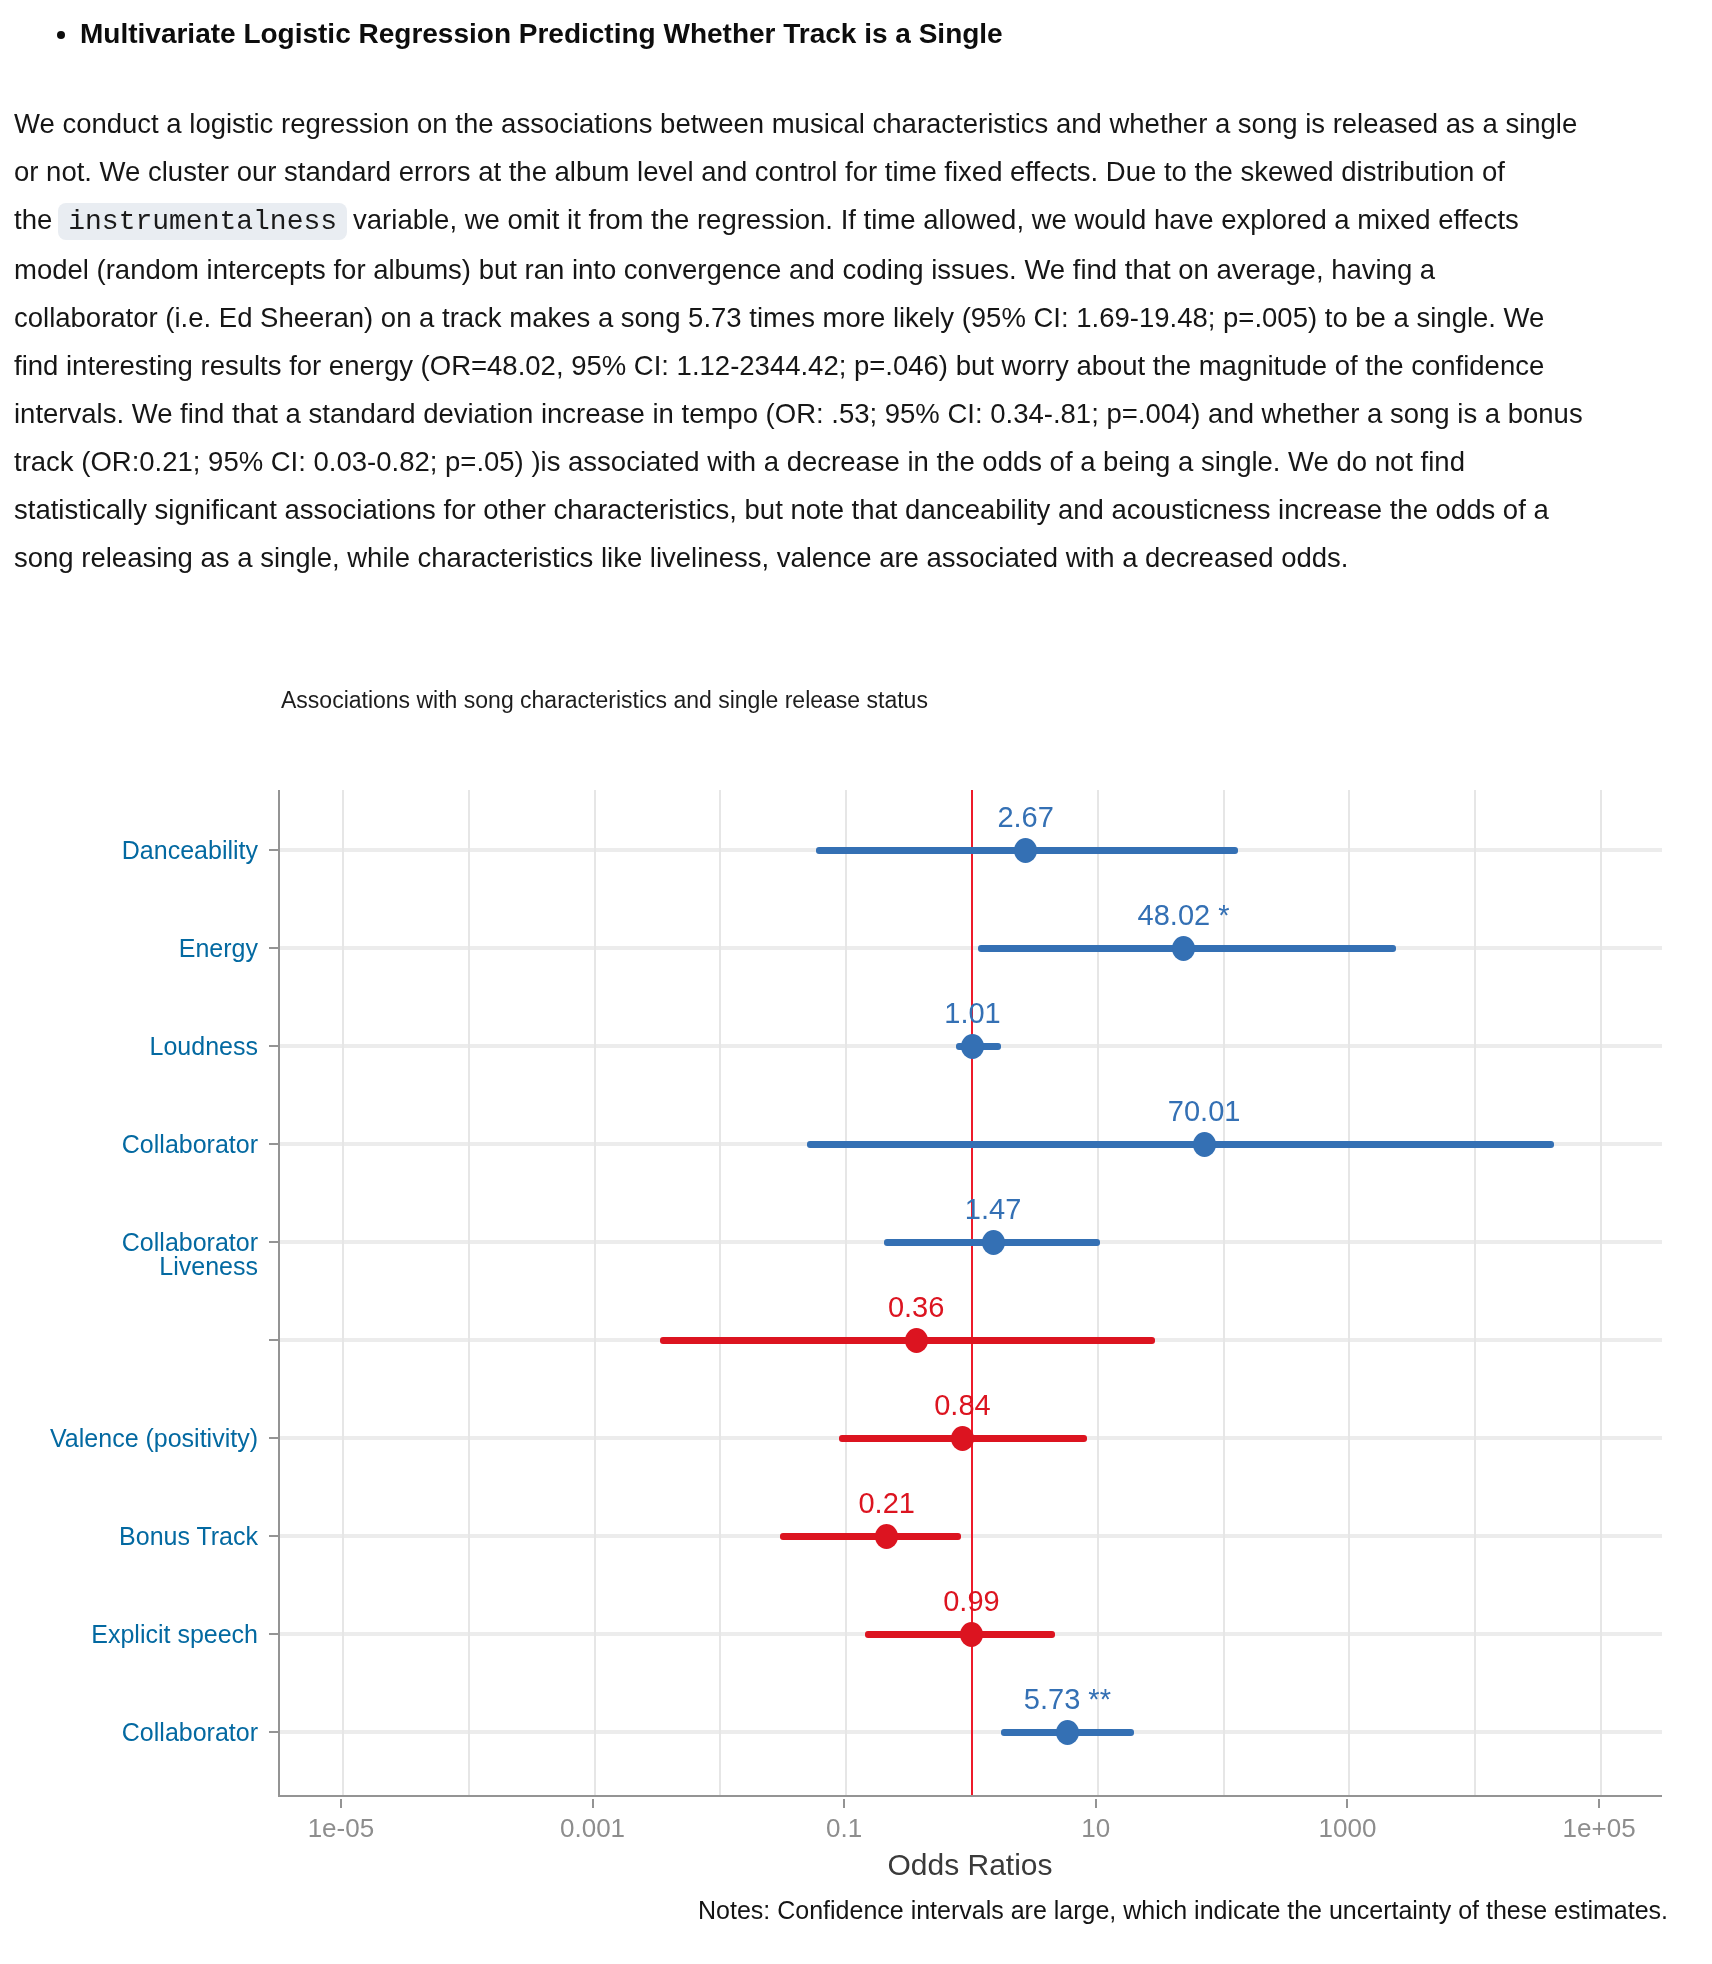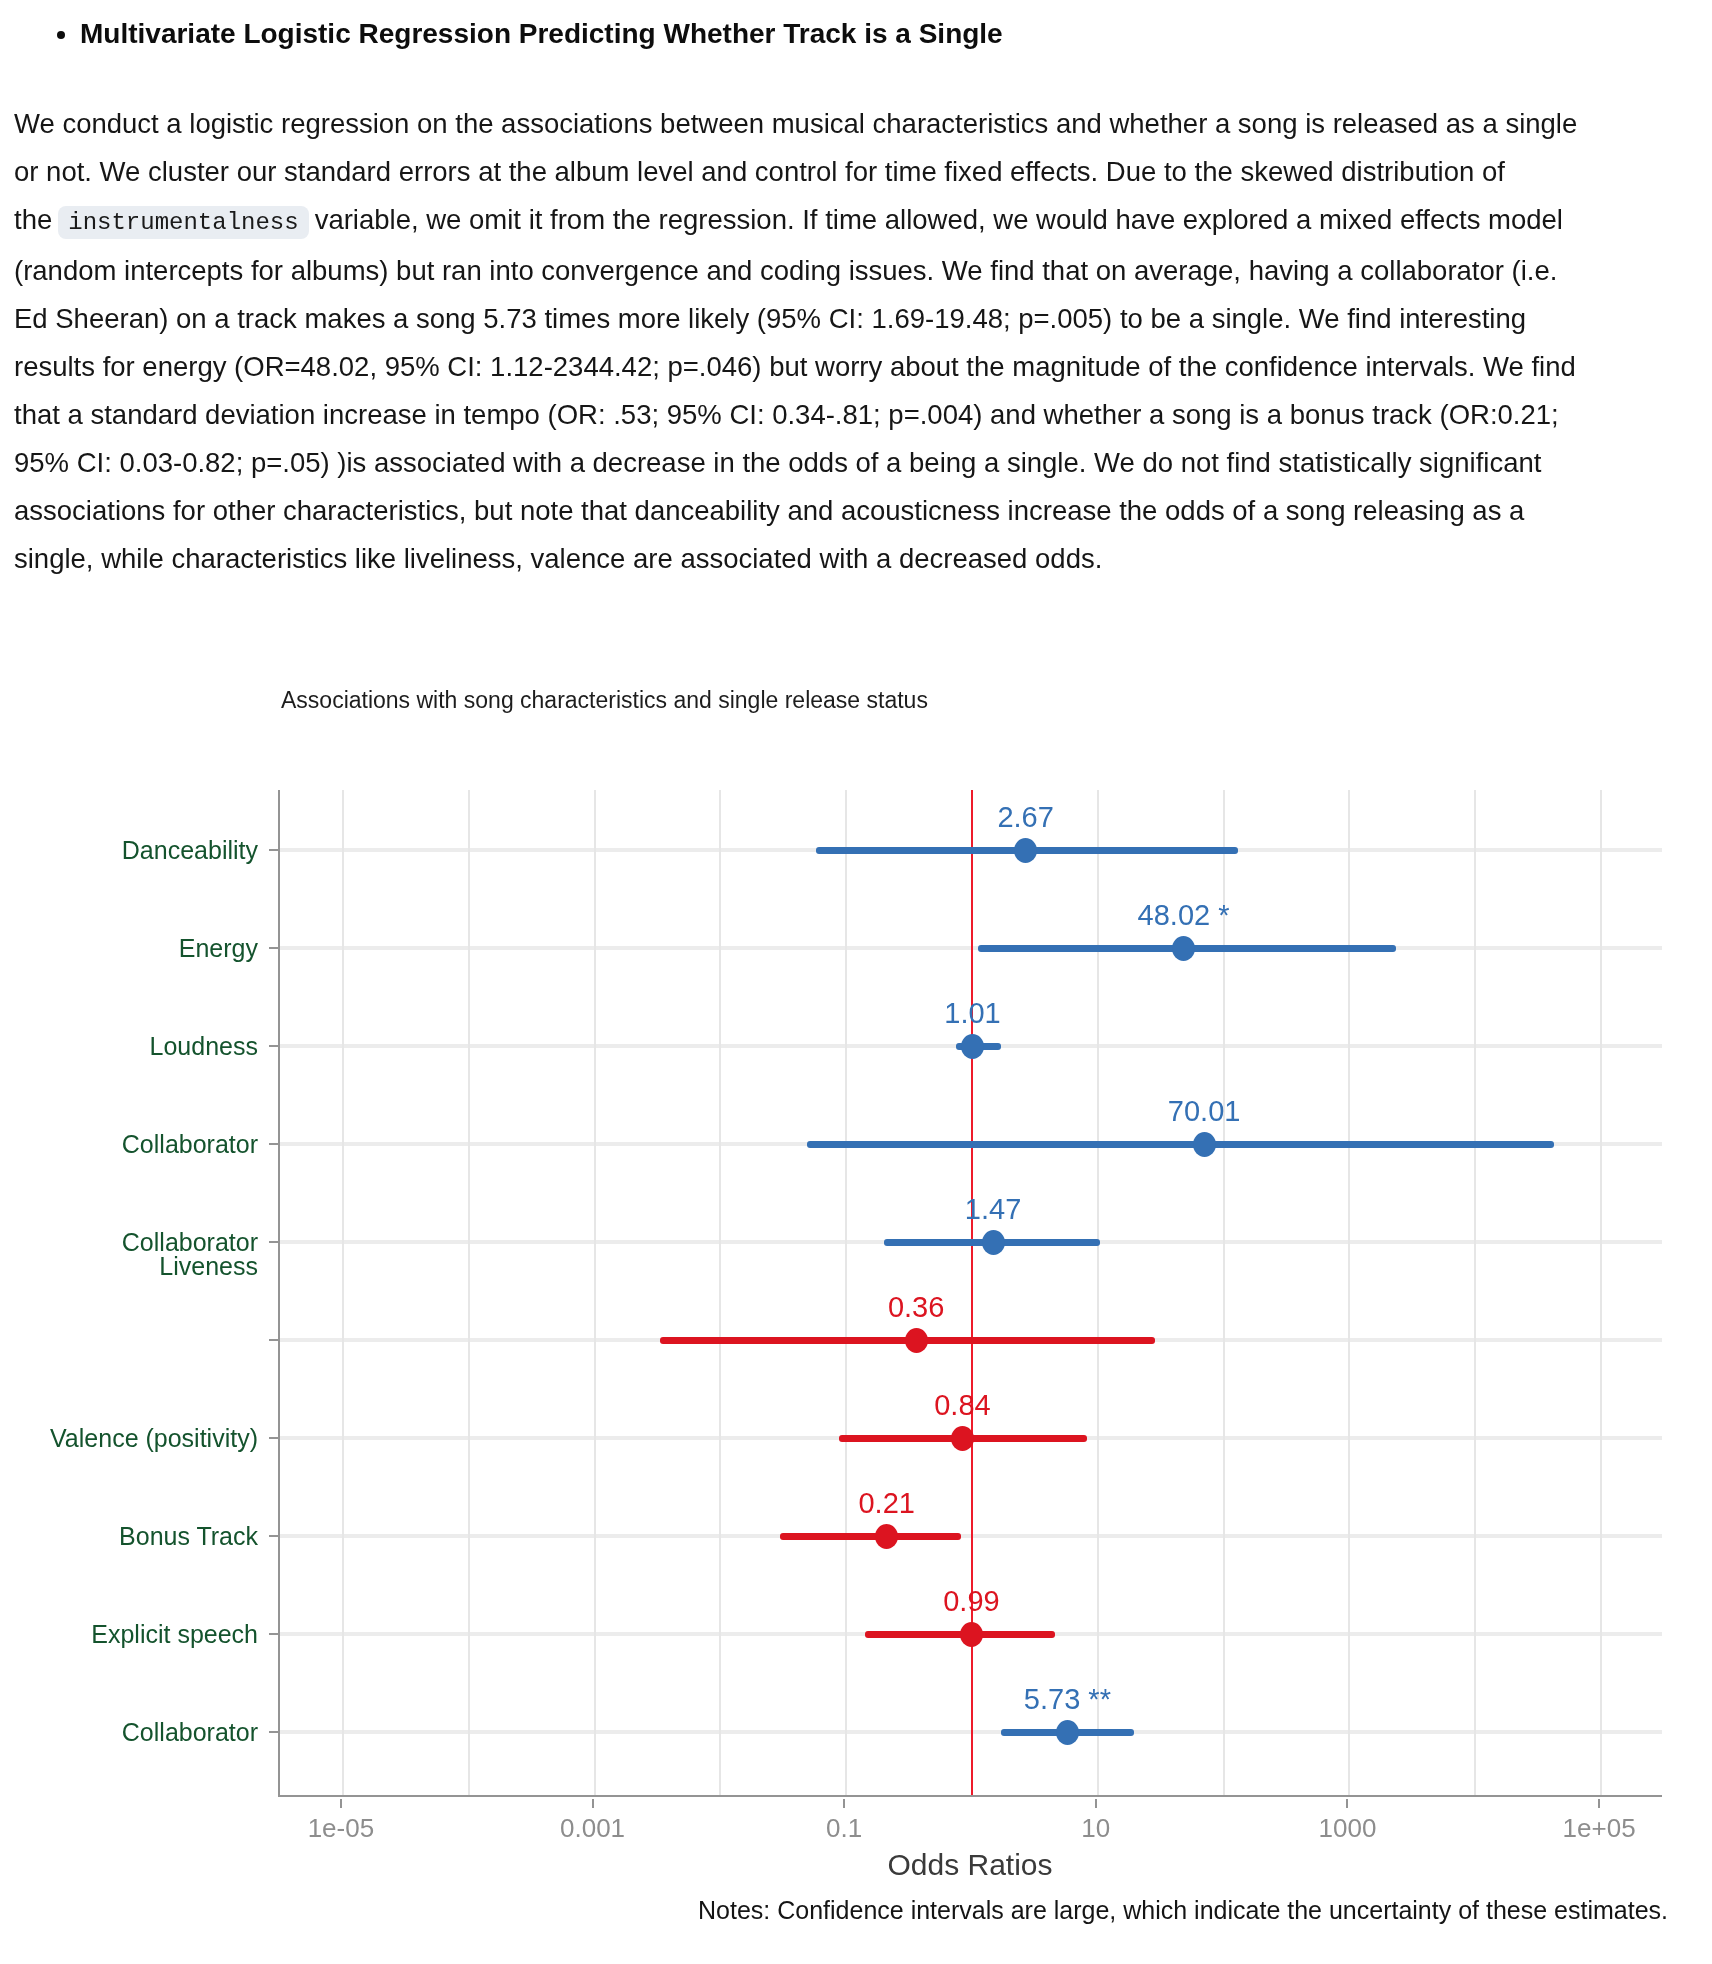--- a/index.html
+++ b/index.html
@@ -15,21 +15,21 @@
     position: absolute; left: 24px; top: 14px;
     list-style: disc; padding-left: 56px;
   }
   .heading-list li { font-size: 28px; font-weight: bold; color: #0d0d0d; line-height: 40px; }
   .intro {
     position: absolute; left: 14px; top: 100px; width: 1572px;
     font-size: 27.5px; line-height: 48px; color: #161616;
   }
   .inline-code {
     font-family: "Liberation Mono", monospace;
-    font-size: 24px;
+    font-size: 28px;
     background: #e9edf2;
     border-radius: 8px;
     padding: 3px 10px;
     margin: 0 6px;
     color: #1a1a1a;
     white-space: nowrap;
   }
   .chart-title {
     position: absolute; left: 281px; top: 676px; width: 950px;
     font-size: 23px; line-height: 48px; color: #1d1d1d;
@@ -42,21 +42,21 @@
     background: #ffffff;
   }
   .hgrid { position: absolute; left: 0; height: 4px; background: #ececec; width: 100%; }
   .vgrid { position: absolute; top: 0; width: 2px; background: #e6e6e6; height: 100%; }
   .refline { position: absolute; top: 0; width: 2.5px; height: 100%; background: #ee1b2a; }
   .ci { position: absolute; height: 7px; border-radius: 3px; }
   .pt { position: absolute; width: 23px; height: 25px; border-radius: 50%; }
   .vlabel { position: absolute; width: 300px; text-align: center; font-size: 29px; }
   .ylab {
     position: absolute; left: 0; width: 258px; text-align: right;
-    font-size: 25px; color: #14532d; line-height: 30px;
+    font-size: 25px; color: #0369a1; line-height: 30px;
   }
   .ytick { position: absolute; width: 9px; height: 2px; background: #949494; }
   .xtick { position: absolute; width: 2px; height: 9px; background: #949494; }
   .xticklab { position: absolute; width: 160px; text-align: center; font-size: 26px; color: #8d8d8d; }
   .xlab {
     position: absolute; left: 278px; top: 1848px; width: 1384px;
     text-align: center; font-size: 30px; color: #3a3a3a;
   }
   .caption {
     position: absolute; left: 278px; top: 1896px; width: 1390px;

